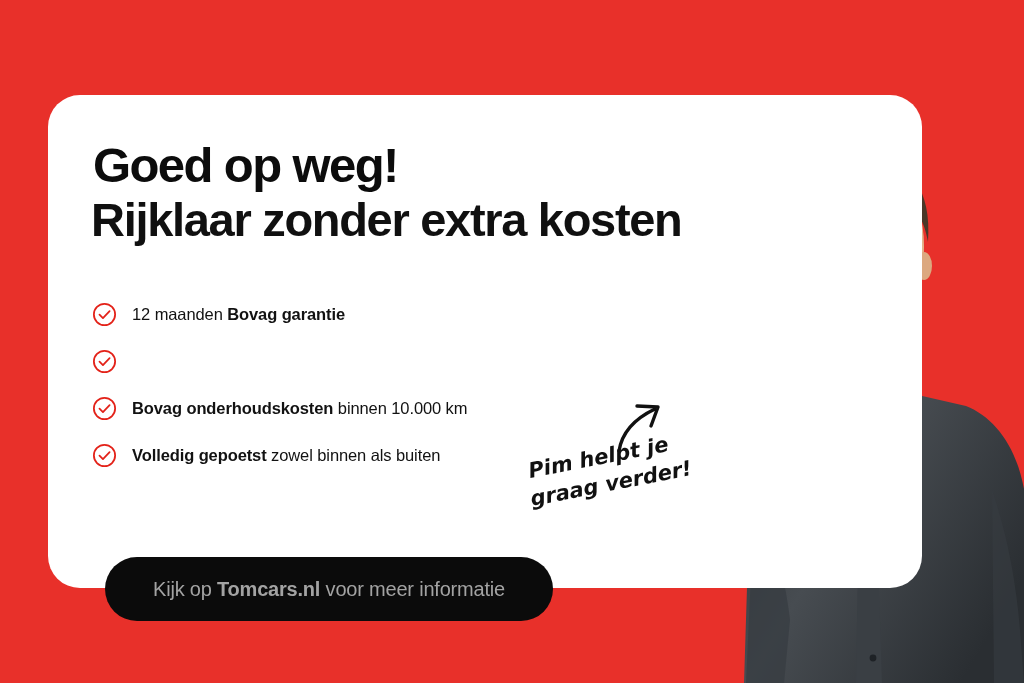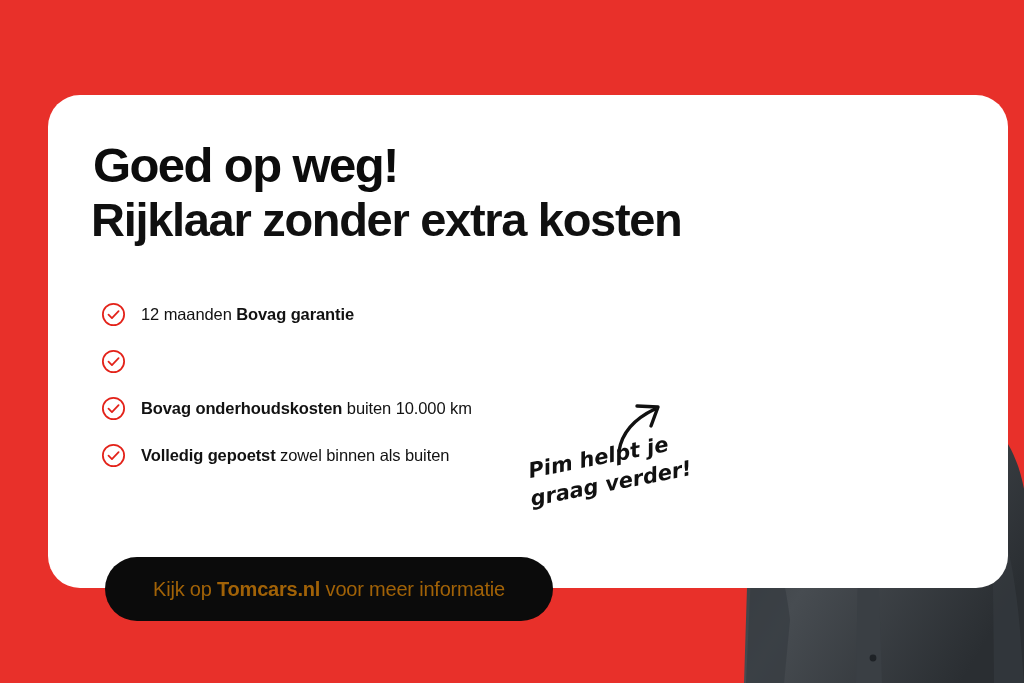--- a/index.html
+++ b/index.html
@@ -15,36 +15,36 @@
   .tread-svg{position:absolute;width:100%;height:100%;}
 
   
   .photo{
     position:absolute;left:744px;top:150px;width:300px;height:533px;
   }
   .photo svg{width:100%;height:100%;display:block;}
 
   
   .card{
-    position:absolute;left:48px;top:95px;width:960px;height:493px;
+    position:absolute;left:48px;top:95px;width:874px;height:493px;
     background:#ffffff;border-radius:32px;
   }
 
   .headline{
     position:absolute;left:45px;top:46px;
     font-size:49px;line-height:1.0;font-weight:800;color:#0c0c0c;
     letter-spacing:-1.6px;white-space:nowrap;
   }
   .subhead{
     position:absolute;left:43px;top:101px;
     font-size:47px;line-height:1.0;font-weight:700;color:#101010;
     letter-spacing:-1.3px;white-space:nowrap;
   }
 
-  .benefits{position:absolute;left:53px;top:196px;width:700px;}
+  .benefits{position:absolute;left:44px;top:196px;width:700px;}
   .benefit{
     display:flex;align-items:center;height:47px;
   }
   .check-icon{
     flex:0 0 auto;width:25px;height:25px;margin-right:15px;
   }
   .check-icon svg{display:block;width:25px;height:25px;}
   .benefit-text{
     font-size:16.5px;color:#121212;letter-spacing:-0.1px;white-space:nowrap;
   }
@@ -59,21 +59,21 @@
   .note-line{
     font-family:"DejaVu Sans", sans-serif;
     font-size:21px;font-style:italic;font-weight:600;fill:#111;
   }
 
   
   .cta{
     position:absolute;left:105px;top:557px;width:448px;height:64px;
     background:#0b0b0b;border-radius:32px;
     display:flex;align-items:center;justify-content:center;
-    color:#a16207;font-size:20px;letter-spacing:-0.2px;white-space:nowrap;
+    color:#a3a3a3;font-size:20px;letter-spacing:-0.2px;white-space:nowrap;
   }
   .cta b{font-weight:700;}
 </style>
 </head>
 <body>
 
 <div class="stage">
 
   <div class="tread-layer">
     <svg class="tread-svg" viewBox="0 0 1024 683" preserveAspectRatio="none" aria-hidden="true">
@@ -195,21 +195,21 @@
         </span>
       </div>
 
       <div class="benefit">
         <span class="check-icon">
           <svg viewBox="0 0 24 24" aria-hidden="true">
             <circle cx="12" cy="12" r="10.2" fill="none" stroke="#e32219" stroke-width="1.7"></circle>
             <path d="M7.2 12.2 L10.5 15.4 L16.9 8.8" fill="none" stroke="#e32219" stroke-width="1.7" stroke-linecap="round" stroke-linejoin="round"></path>
           </svg>
         </span>
-        <span class="benefit-text"><span></span><b>Bovag onderhoudskosten</b><span> buiten 10.000 km</span></span>
+        <span class="benefit-text"><span></span><b>Bovag onderhoudskosten</b><span> binnen 10.000 km</span></span>
       </div>
 
 
       <div class="benefit">
         <span class="check-icon">
           <svg viewBox="0 0 24 24" aria-hidden="true">
             <circle cx="12" cy="12" r="10.2" fill="none" stroke="#e32219" stroke-width="1.7"></circle>
             <path d="M7.2 12.2 L10.5 15.4 L16.9 8.8" fill="none" stroke="#e32219" stroke-width="1.7" stroke-linecap="round" stroke-linejoin="round"></path>
           </svg>
         </span>

